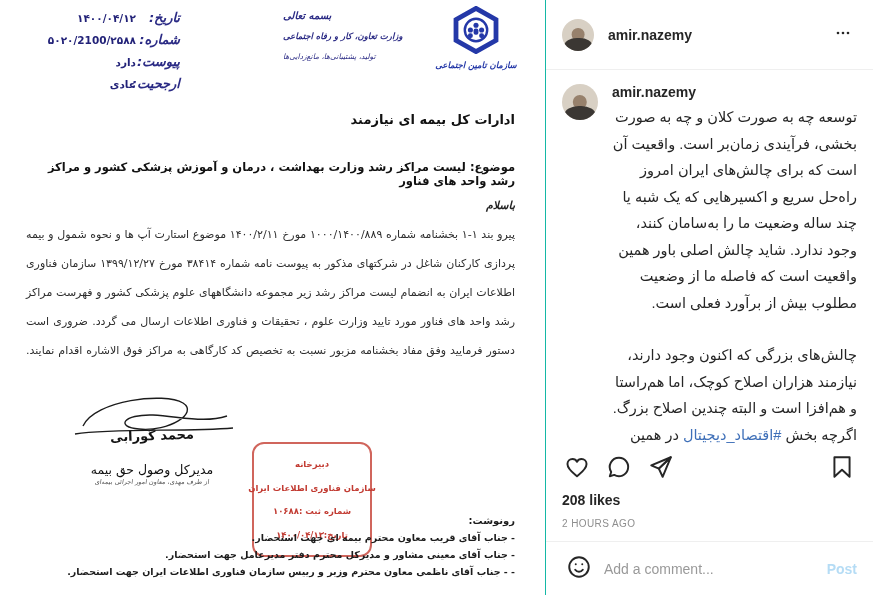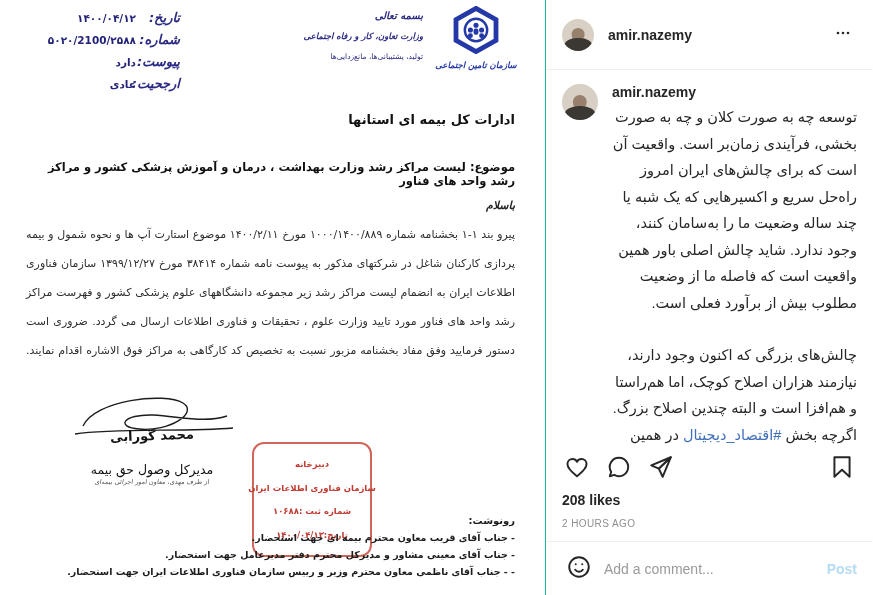--- a/index.html
+++ b/index.html
@@ -8,24 +8,24 @@
   .screen { position:relative; width:877px; height:595px; background:#fff; overflow:hidden; }
 
   
   .doc { position:absolute; left:0; top:0; width:545px; height:595px; background:#fff; direction:rtl; font-family:"DejaVu Sans",sans-serif; }
 
   .meta { position:absolute; left:8px; top:10px; width:172px; direction:rtl; }
   .meta-row { display:flex; justify-content:flex-start; align-items:baseline; margin-bottom:7px; }
   .meta-label { width:44px; font-size:13px; font-style:italic; font-weight:bold; color:#2b2b85; }
   .meta-value { flex:1; text-align:right; font-size:10.5px; font-weight:bold; color:#222278; letter-spacing:.3px; }
 
-  .lh-center { position:absolute; left:283px; top:10px; width:140px; text-align:right; color:#2b2b85; }
+  .lh-center { position:absolute; left:283px; top:10px; width:140px; text-align:left; color:#2b2b85; }
   .lh-center .l1 { font-size:10px; font-weight:bold; font-style:italic; margin-bottom:10px; }
   .lh-center .l2 { font-size:8.5px; font-weight:bold; font-style:italic; margin-bottom:11px; }
-  .lh-center .l3 { font-size:7.5px; }
+  .lh-center .l3 { font-size:7.5px; font-style:italic; }
 
   .lh-logo { position:absolute; left:428px; top:6px; width:96px; text-align:center; }
   .lh-logo .org { font-size:8.5px; font-weight:bold; font-style:italic; color:#2438a8; margin-top:2px; }
 
   .recipient { position:absolute; top:112px; right:30px; font-size:13px; font-weight:bold; color:#111; }
   .subject   { position:absolute; top:160px; right:30px; left:30px; font-size:11.5px; font-weight:bold; color:#111; text-align:right; }
   .salutation{ position:absolute; top:199px; right:30px; font-size:11px; font-weight:bold; font-style:italic; color:#222; }
   .docbody   { position:absolute; top:220px; right:30px; left:26px; font-size:11px; line-height:29px; text-align:justify; color:#2d2d2d; }
   .docbody::after { content:""; display:inline-block; width:100%; }
 
@@ -117,21 +117,21 @@
           <circle cx="23" cy="30" r="3.2" fill="#2438a8"></circle>
           <circle cx="37" cy="30" r="3.2" fill="#2438a8"></circle>
           <rect x="27" y="28" width="6" height="8" rx="2.5" fill="#2438a8"></rect>
           <rect x="20" y="34" width="6" height="6" rx="2.5" fill="#2438a8"></rect>
           <rect x="34" y="34" width="6" height="6" rx="2.5" fill="#2438a8"></rect>
         </svg>
       </span>
       <div class="org">سازمان تامین اجتماعی</div>
     </div>
 
-    <div class="recipient">ادارات کل بیمه ای استانها</div>
+    <div class="recipient">ادارات کل بیمه ای نیازمند</div>
     <div class="subject">موضوع: لیست مراکز رشد وزارت بهداشت ، درمان و آموزش پزشکی کشور و مراکز رشد واحد های فناور</div>
     <div class="salutation">باسلام</div>
     <div class="docbody">پیرو بند ۱-۱ بخشنامه شماره ۱۰۰۰/۱۴۰۰/۸۸۹ مورخ ۱۴۰۰/۲/۱۱ موضوع استارت آپ ها و نحوه شمول و بیمه پردازی کارکنان شاغل در شرکتهای مذکور به پیوست نامه شماره ۳۸۴۱۴ مورخ ۱۳۹۹/۱۲/۲۷ سازمان فناوری اطلاعات ایران به انضمام لیست مراکز رشد زیر مجموعه دانشگاههای علوم پزشکی کشور و فهرست مراکز رشد واحد های فناور مورد تایید وزارت علوم ، تحقیقات و فناوری اطلاعات ارسال می گردد. ضروری است دستور فرمایید وفق مفاد بخشنامه مزبور نسبت به تخصیص کد کارگاهی به مراکز فوق الاشاره اقدام نمایند.</div>
 
     <div class="signature">
       <span>
         <svg width="175" height="58" viewBox="0 0 175 58" fill="none" stroke="#1c1c1c" stroke-width="1.4">
           <path d="M18 36 C30 10, 100 2, 118 13 C134 23, 104 42, 74 39 C50 37, 58 24, 88 25 C118 27, 140 33, 162 26"></path>
           <path d="M10 44 C50 38, 120 42, 168 38"></path>
         </svg>

